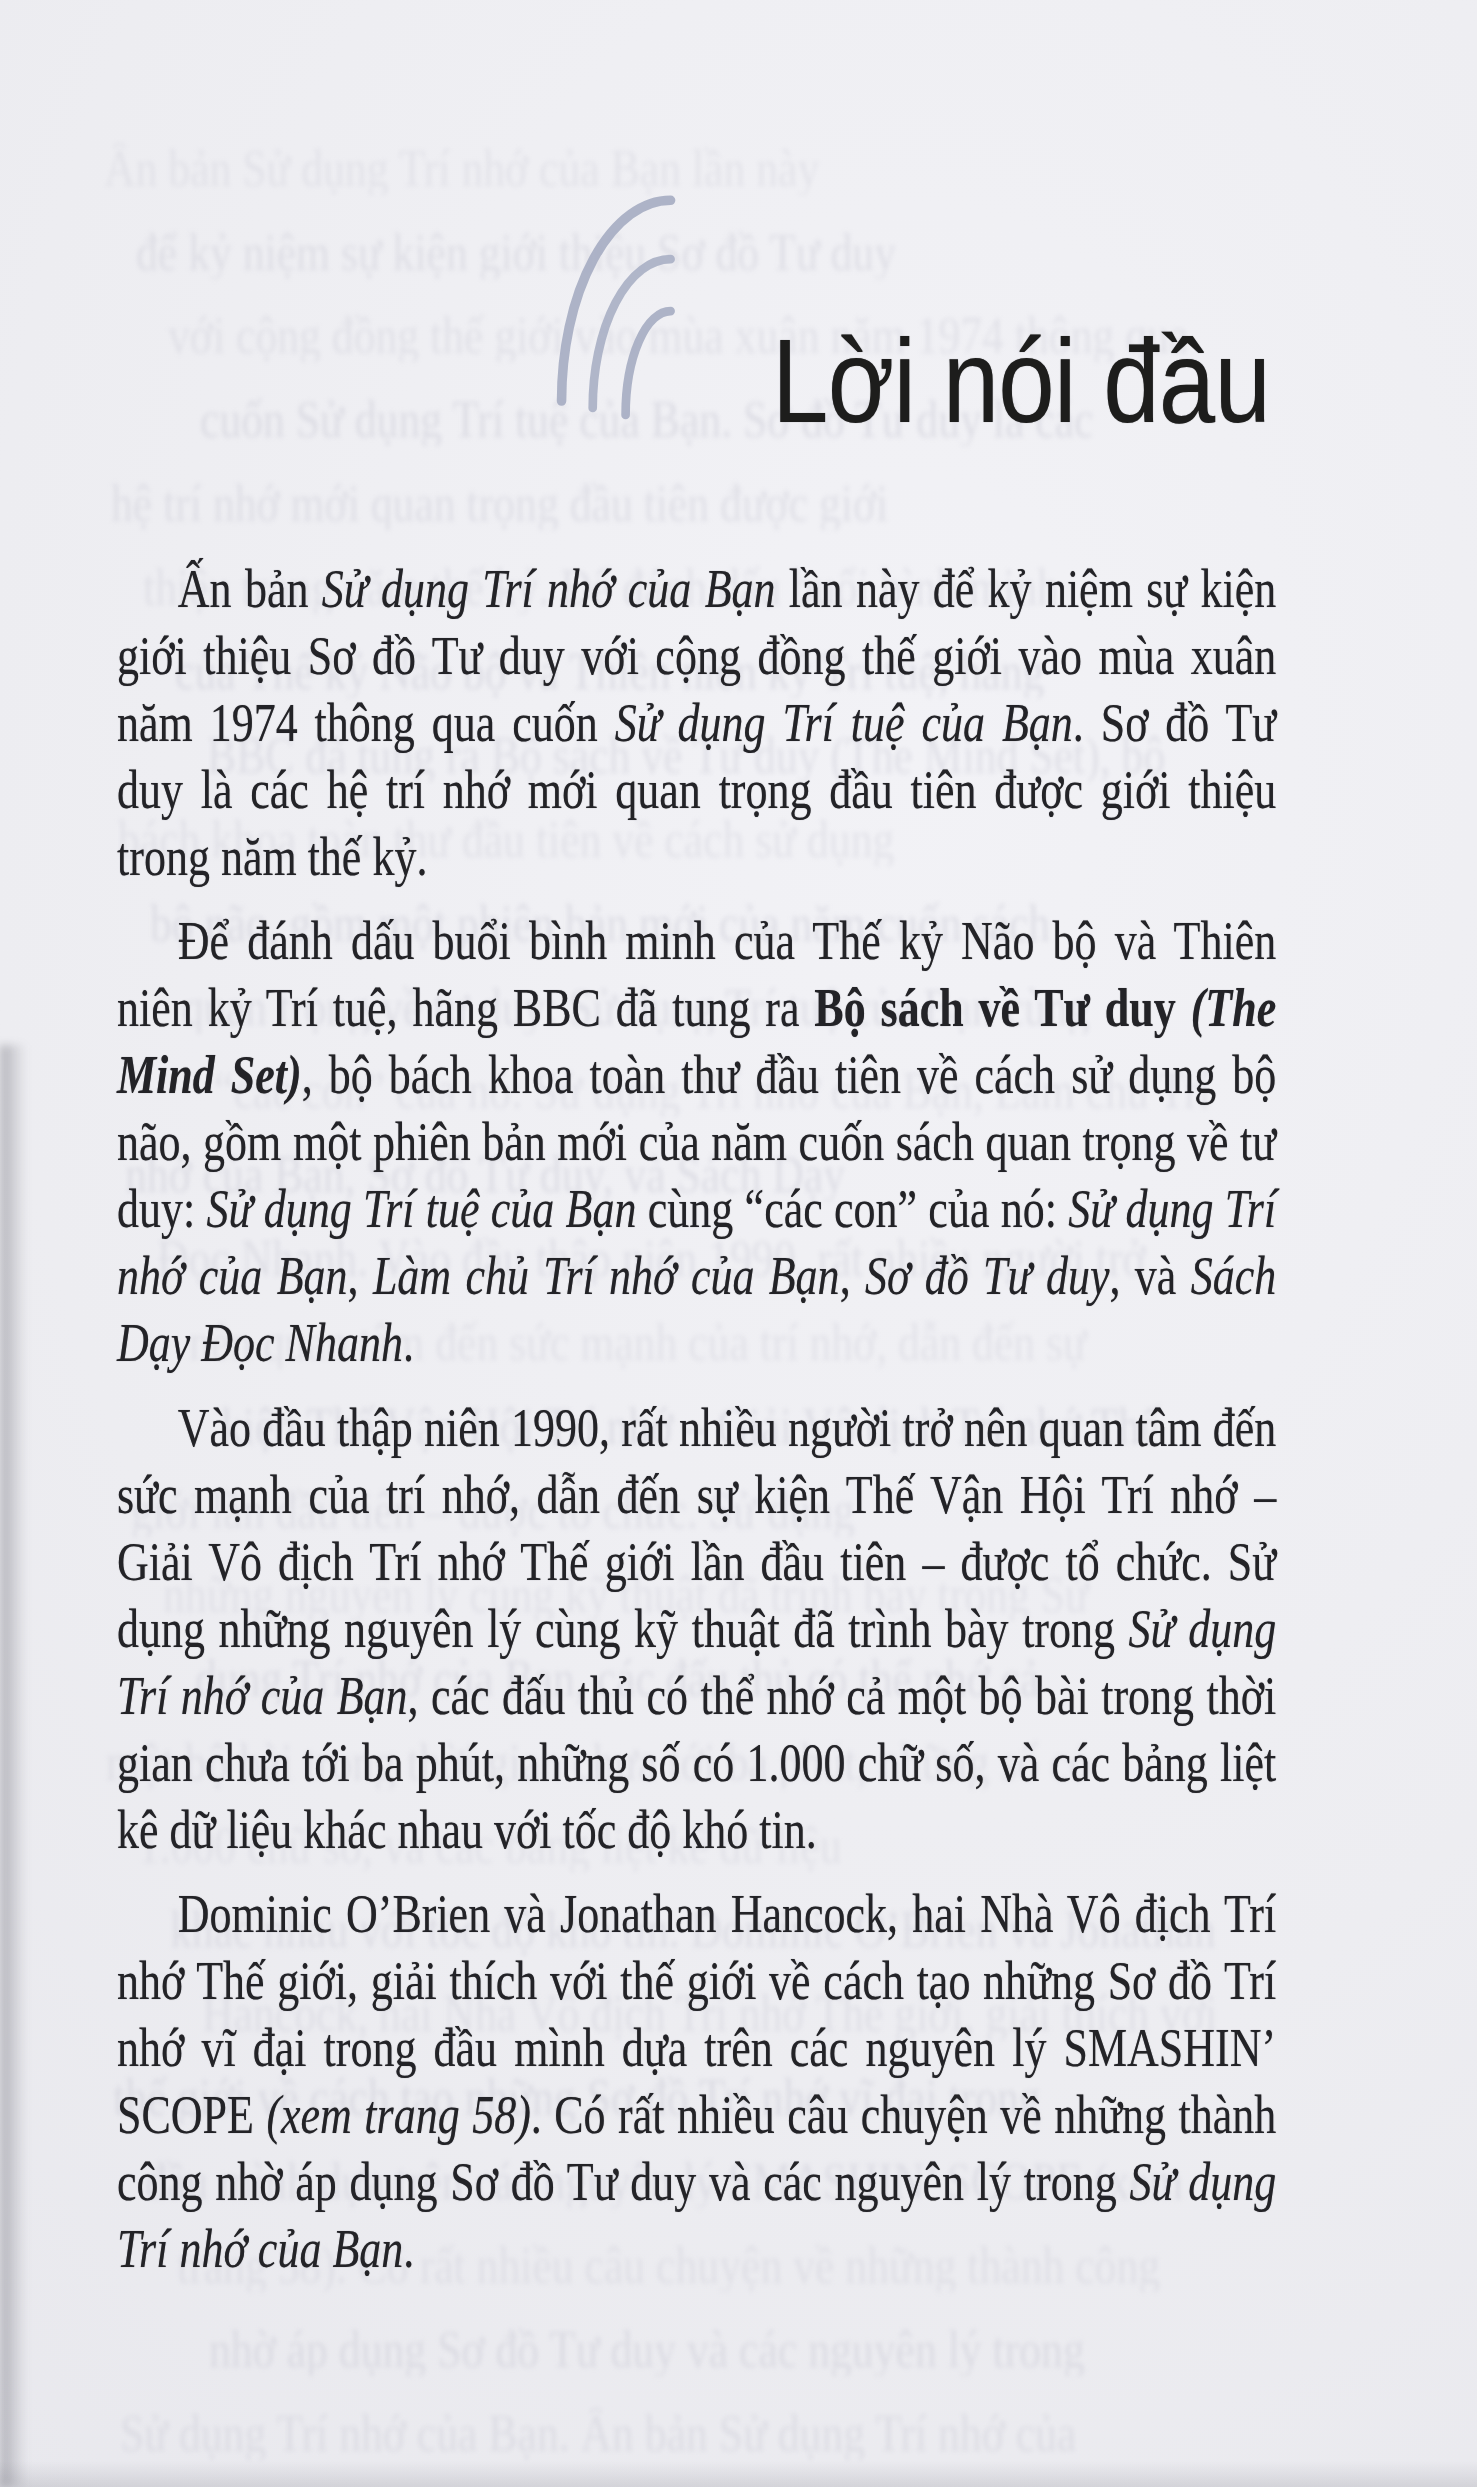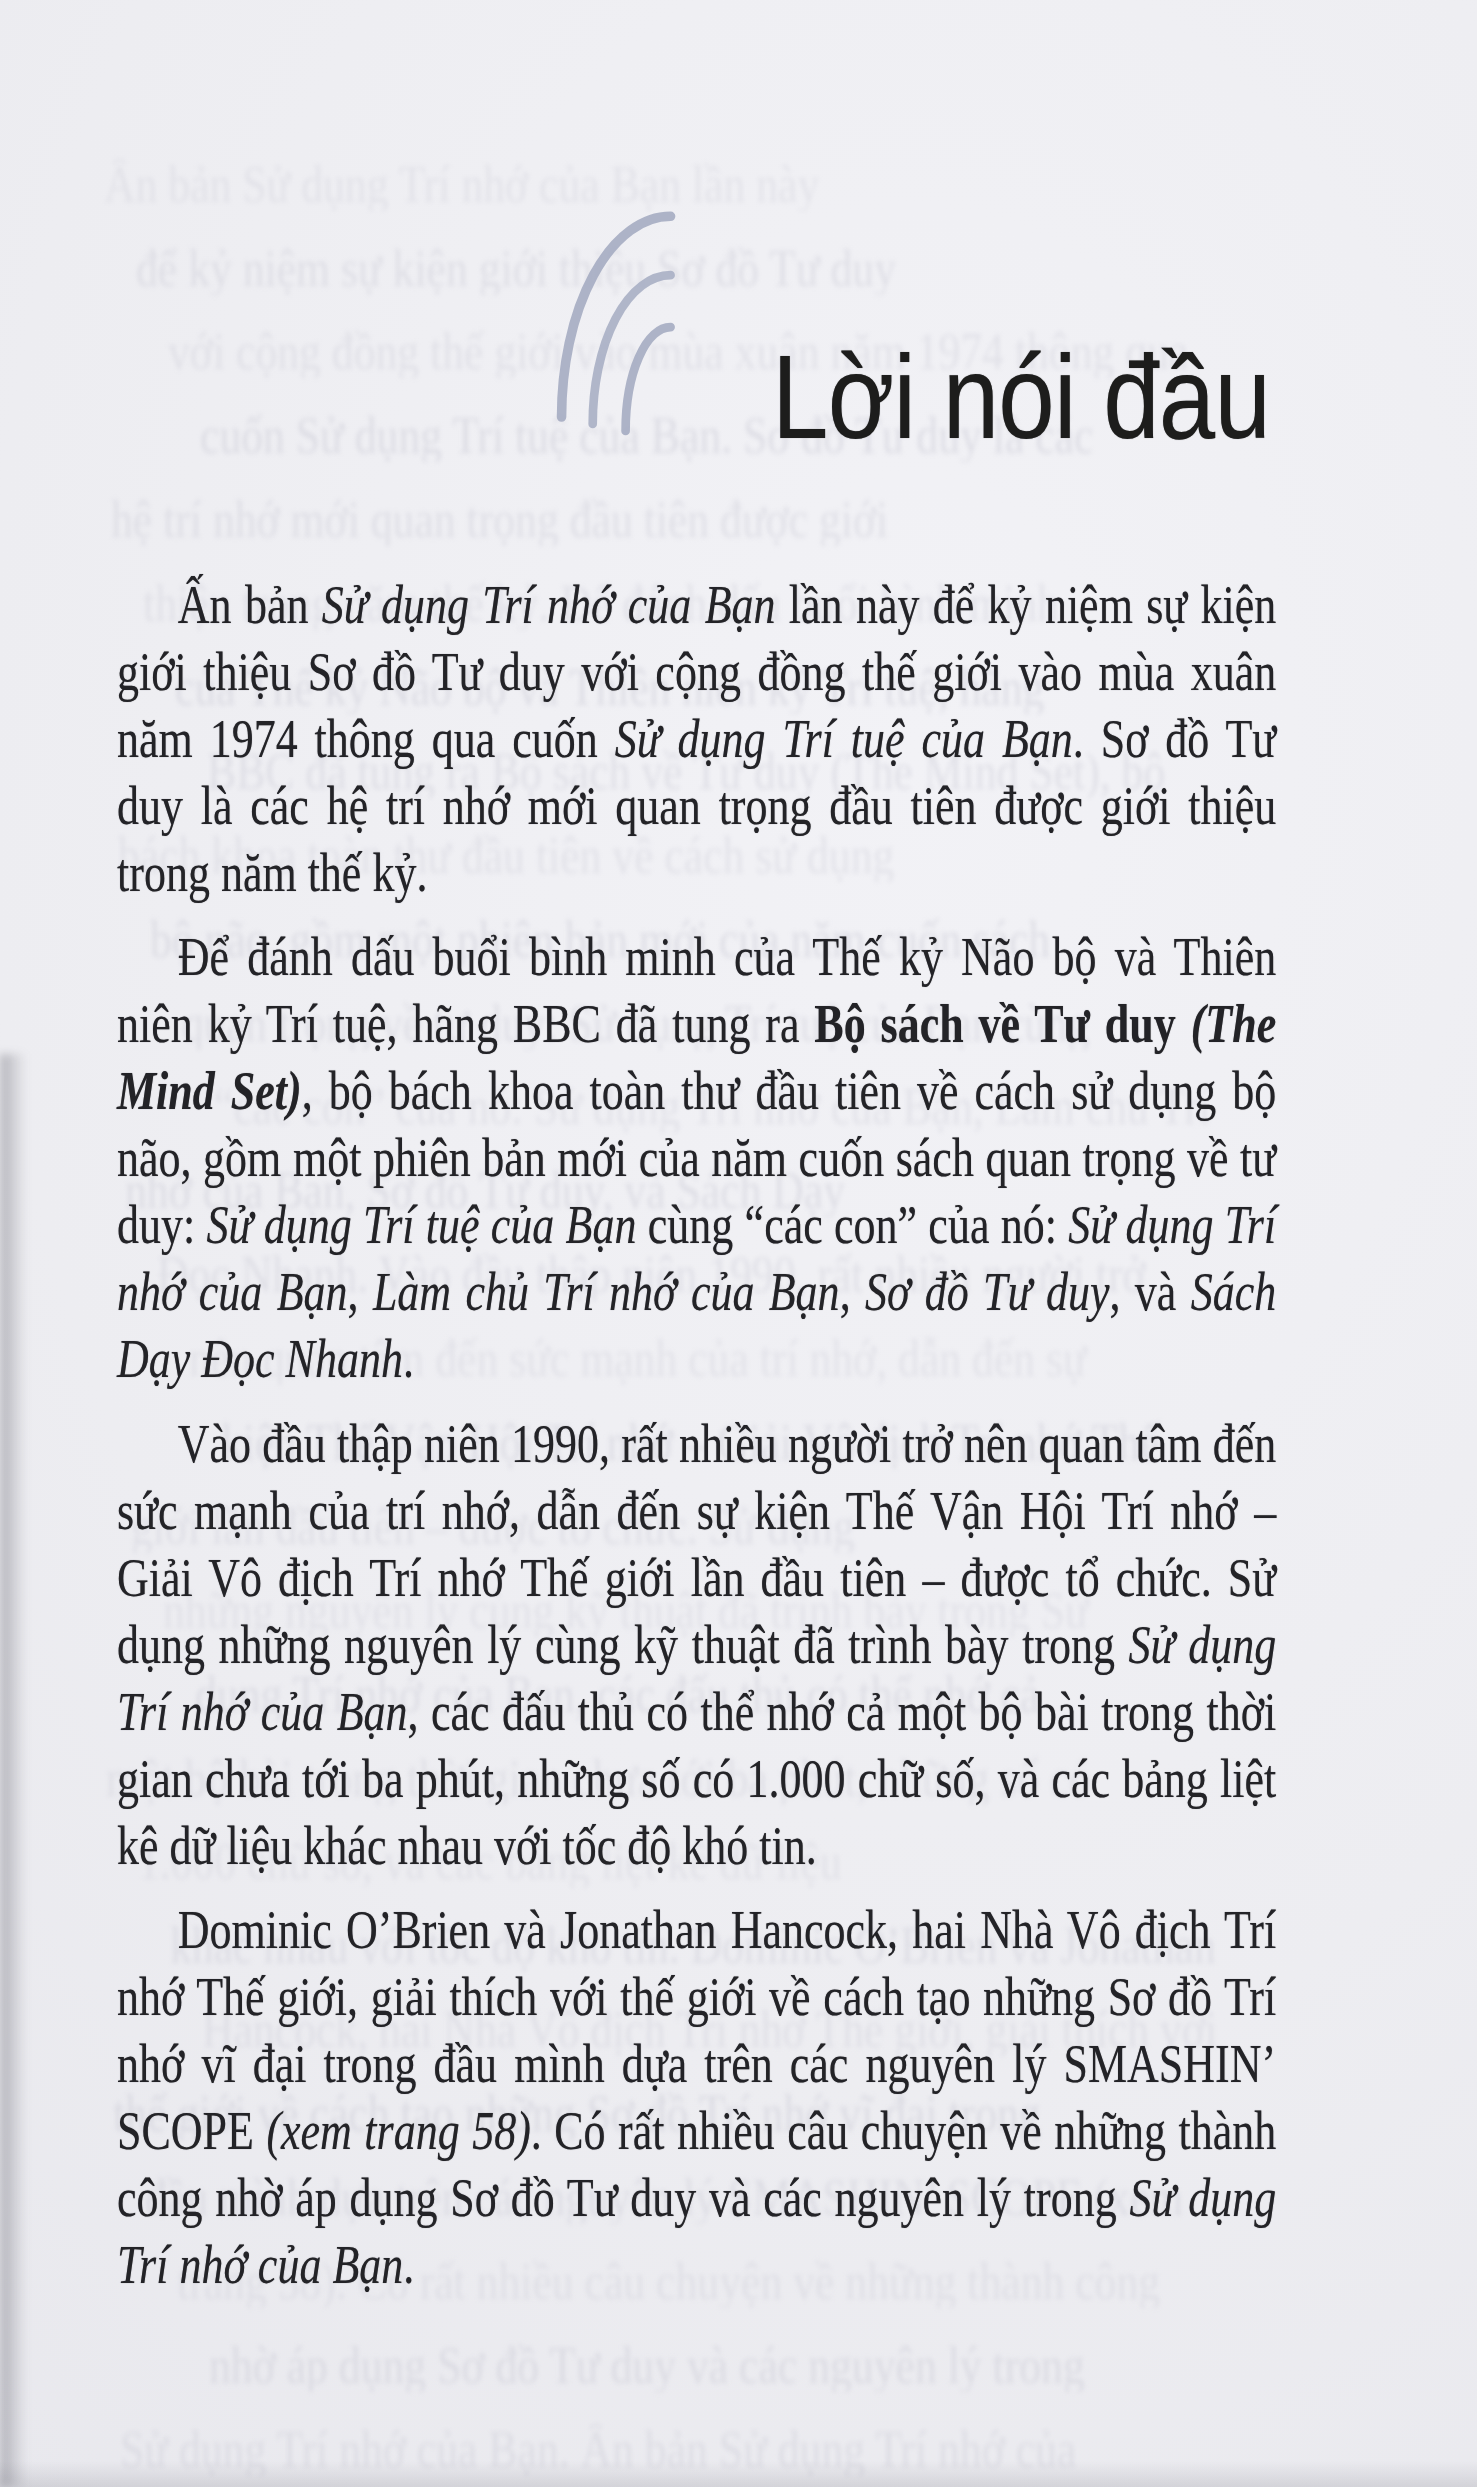--- a/index.html
+++ b/index.html
@@ -6,21 +6,21 @@
   html, body { margin: 0; padding: 0; }
   body {
     width: 1477px; height: 2487px;
     position: relative; overflow: hidden;
     background: radial-gradient(140% 120% at 62% 30%,
                 var(--paper-hi, #f2f2f6) 0%,
                 var(--paper, #ededf1) 45%,
                 var(--paper-lo, #e4e4ea) 100%);
     font-family: "Liberation Serif", serif;
   }
-  .page { position: absolute; inset: 0; margin-top: 16px; }
+  .page { position: absolute; inset: 0; }
 
   
   .bleed-layer { position: absolute; inset: 0; z-index: 1; pointer-events: none; }
   .bleed-line {
     position: absolute;
     font-family: "Liberation Serif", serif;
     font-size: 52px; line-height: 52px;
     color: var(--bleed, #cfcfd9);
     filter: blur(2.6px);
     opacity: 0.55;

